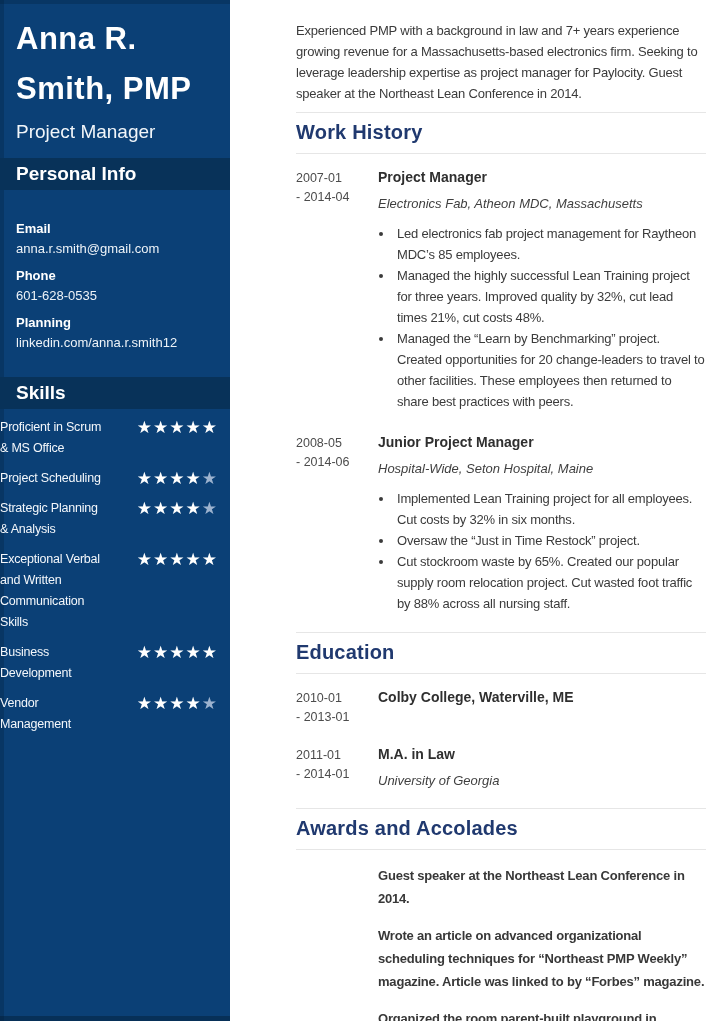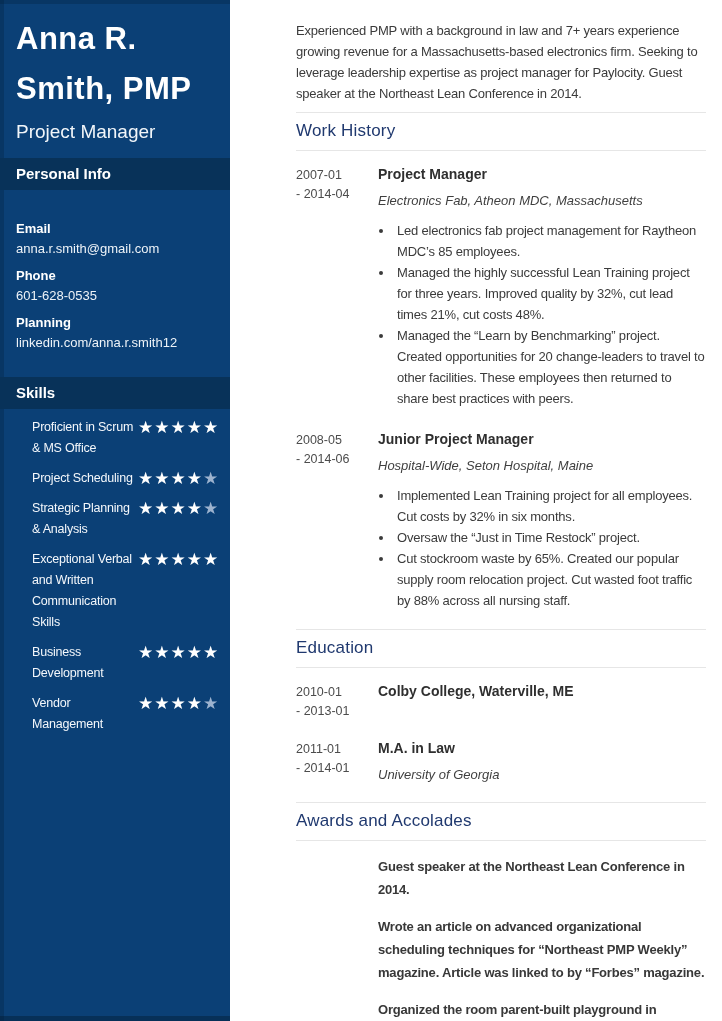--- a/index.html
+++ b/index.html
@@ -17,38 +17,38 @@
   body{width:722px;height:1021px;font-family:"Liberation Sans",sans-serif;}
   .page{display:flex;width:722px;height:1021px;background:#fff;overflow:hidden;}
 
   
   .sidebar{
     flex:0 0 230px;width:230px;background:var(--sidebar_bg);color:#fff;
     box-shadow: inset 4px 0 0 rgba(3,28,53,.28), inset 0 4px 0 rgba(3,28,53,.28), inset 0 -5px 0 rgba(3,28,53,.45);
   }
   .name-block{padding:14px 16px 0 16px;font-size:31px;font-weight:700;line-height:50px;letter-spacing:.5px;}
   .job-title{padding:6px 16px 0 16px;font-size:19px;line-height:24px;font-weight:400;color:#f2f6fa;}
-  .band{margin-top:14px;background:var(--band_bg);padding:6px 16px 7px 16px;font-size:15px;line-height:19px;font-weight:700;}
+  .band{margin-top:14px;background:var(--band_bg);padding:6px 16px 7px 16px;font-size:19px;line-height:19px;font-weight:700;}
   .fields{padding:30px 14px 0 16px;}
   .field{margin-bottom:10px;}
   .field-label{font-size:13px;font-weight:700;line-height:17px;}
   .field-value{font-size:13px;line-height:17px;margin-top:3px;color:#eef3f8;}
   .skills-band{margin-top:26px;}
-  .skill-list{padding:8px 12px 0 32px;}
+  .skill-list{padding:8px 12px 0 0;}
   .skill-row{display:flex;align-items:flex-start;margin-bottom:9px;}
   .skill-label{flex:0 0 106px;width:106px;font-size:12.5px;letter-spacing:-.2px;line-height:21px;color:#f4f7fb;}
   .stars{margin-left:auto;white-space:nowrap;font-family:"DejaVu Sans",sans-serif;font-size:17px;line-height:21px;letter-spacing:1px;}
   .star.filled{color:var(--star_filled);}
   .star.empty{color:var(--star_empty);}
 
   
   .main{flex:1;padding:20px 16px 0 18px;color:var(--body_text);margin-left:48px;}
   .summary{font-size:13px;letter-spacing:-.2px;line-height:21px;margin:0 0 8px 0;}
   .section-header{border-top:1px solid var(--divider);border-bottom:1px solid var(--divider);padding:8px 0 9px 0;}
-  .section-title{font-size:17px;font-weight:400;color:var(--heading);letter-spacing:.2px;}
+  .section-title{font-size:20px;font-weight:700;color:var(--heading);letter-spacing:.2px;}
   .entry{display:flex;margin-top:13px;}
   .entry:last-of-type{margin-bottom:18px;}
   .entry-dates{flex:0 0 82px;width:82px;font-size:12.5px;line-height:19px;color:var(--date_text);padding-top:2px;}
   .entry-body{flex:1;min-width:0;}
   .entry-title{font-size:14px;font-weight:700;line-height:20px;color:#2f2f2f;}
   .entry-subtitle{font-style:italic;font-size:13px;line-height:19px;margin-top:7px;color:#3f3f3f;}
   .entry-subtitle:empty{display:none;}
   ul.bullets{margin:10px 0 0 0;padding:0 0 0 16px;}
   ul.bullets li{font-size:13px;letter-spacing:-.2px;line-height:21px;padding-left:3px;color:var(--body_text);}
   .work-entry{margin-bottom:20px;}

